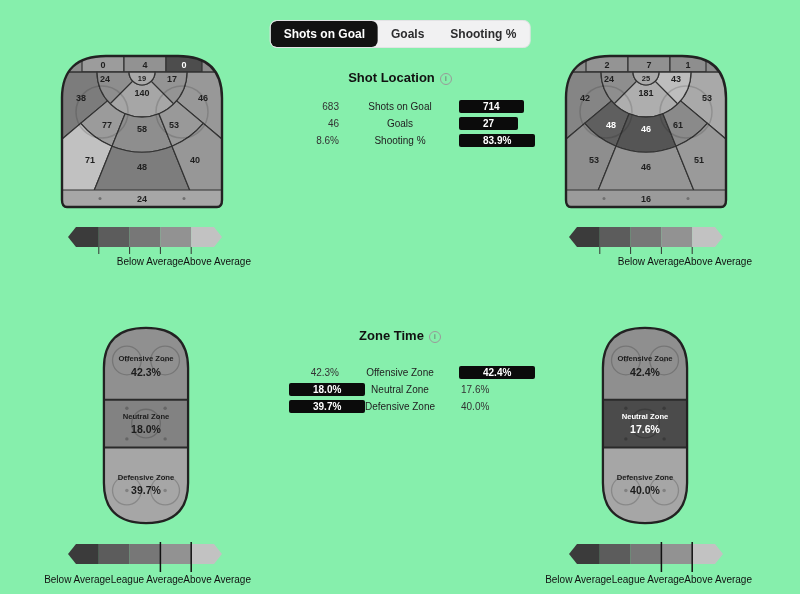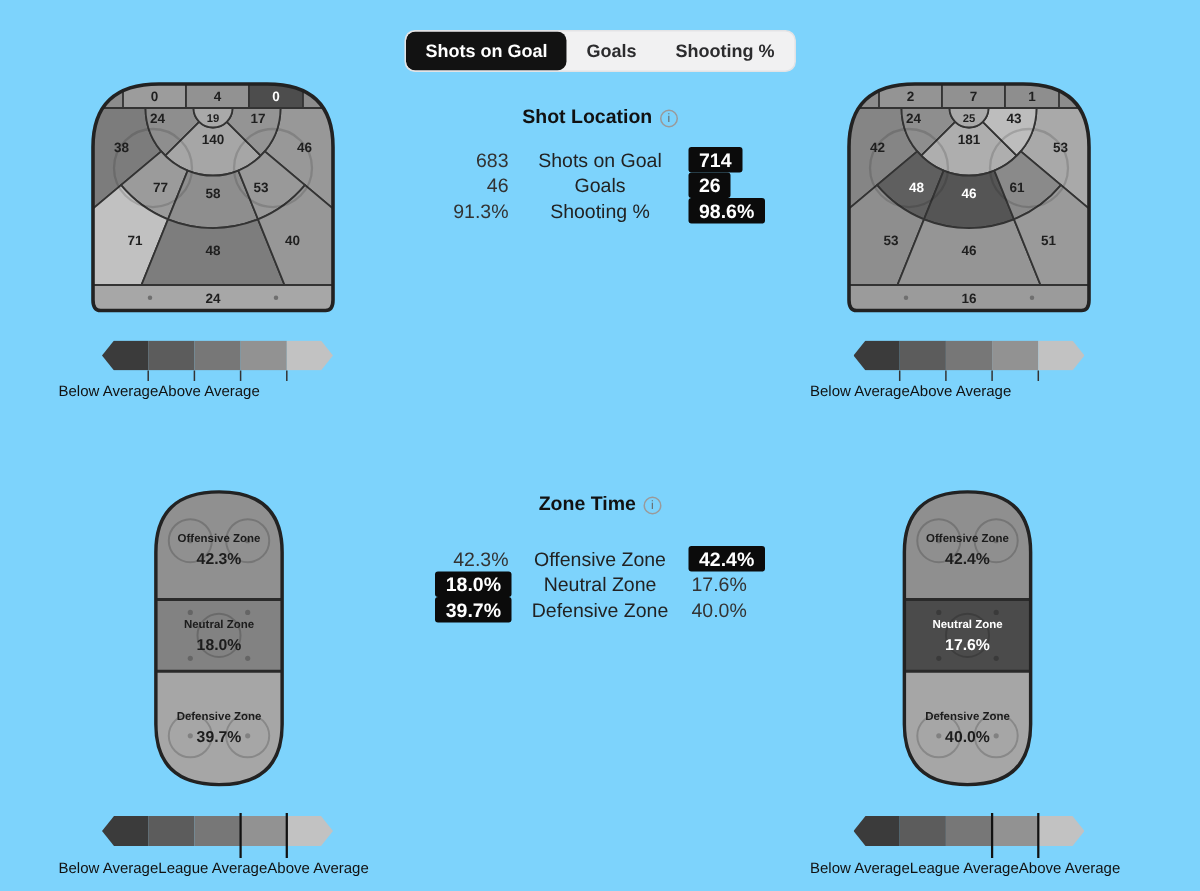--- a/index.html
+++ b/index.html
@@ -1,51 +1,51 @@
 <!DOCTYPE html>
 <html><head>
 <meta charset="utf-8">
 <style>
   * { margin:0; padding:0; box-sizing:border-box; }
   html,body { background:#fff; }
   body { font-family:"Liberation Sans", sans-serif; color:#222; }
-  .page { position:relative; width:800px; height:594px; background:#7dd3fc; overflow:hidden; }
+  .page { position:relative; width:800px; height:594px; background:#86efac; overflow:hidden; }
 
   
   .tabbar { position:absolute; top:20px; left:400px; transform:translateX(-50%);
     display:inline-flex; align-items:stretch; background:#f1f1f2; border:1px solid #e3e3e5;
     border-radius:7px; padding:0; overflow:hidden; }
   .tab { font-size:12px; font-weight:600; color:#2c2c2e; padding:6px 13px; background:transparent;
     border:none; cursor:pointer; white-space:nowrap; font-family:inherit; border-radius:6px; }
   .tab.active { background:#121212; color:#fff; }
 
   
   .center-block { position:absolute; left:280px; width:240px; text-align:center; }
   .center-heading { font-size:13px; font-weight:700; color:#111; display:flex; align-items:flex-end; justify-content:center; gap:5px; }
   .info { display:inline-flex; align-items:center; justify-content:center; width:12px; height:12px;
     border:1px solid #9a9a9a; border-radius:50%; font-size:8px; line-height:1; color:#666; font-weight:400; }
   .stat-rows { margin-top:14px; }
-  .stat-row { display:flex; align-items:center; justify-content:center; margin:2px 0; font-size:13px; height:15px; }
+  .stat-row { display:flex; align-items:center; justify-content:center; margin:2px 0; font-size:10px; height:15px; }
   .stat-val { width:52px; color:#333; }
   .stat-val.away { text-align:right; }
   .stat-val.home { text-align:left; }
   .stat-label { width:118px; text-align:center; color:#222; }
   .stat-val span { display:inline-block; padding:0 2px; }
-  .stat-val.pill span { background:#0b0b0b; color:#fff; font-weight:700; border-radius:2px; padding:1px 7px; }
+  .stat-val.pill span { background:#0b0b0b; color:#fff; font-weight:700; border-radius:2px; padding:1px 24px; }
 
   
   .shot-away { position:absolute; left:60px; top:50px; }
   .shot-home { position:absolute; left:564px; top:50px; }
   .rink-away { position:absolute; left:102px; top:324px; }
   .rink-home { position:absolute; left:601px; top:324px; }
 
   
   .legend { position:absolute; width:212px; text-align:center; }
   .legend svg { display:block; margin:0 auto; }
-  .legend-labels { display:flex; justify-content:flex-start; font-size:10px; color:#111; margin-top:1px; }
+  .legend-labels { display:flex; justify-content:flex-end; font-size:10px; color:#111; margin-top:1px; }
   .lt-away { left:39px; top:227px; }
   .lt-home { left:540px; top:227px; }
   .lb-away { left:39px; top:542px; }
   .lb-home { left:540px; top:542px; }
 
   svg text { font-family:"Liberation Sans", sans-serif; }
   .zone-num { font-size:9px; font-weight:600; }
   .zone-num-sm { font-size:7.5px; font-weight:600; }
   .rink-name { font-size:8px; font-weight:600; }
   .rink-val { font-size:11px; font-weight:700; }
@@ -166,26 +166,26 @@
     </div>
     <div class="stat-rows">
       <div class="stat-row">
         <div class="stat-val away"><span>683</span></div>
         <div class="stat-label">Shots on Goal</div>
         <div class="stat-val home pill"><span>714</span></div>
       </div>
       <div class="stat-row">
         <div class="stat-val away"><span>46</span></div>
         <div class="stat-label">Goals</div>
-        <div class="stat-val home pill"><span>26</span></div>
-      </div>
-      <div class="stat-row">
-        <div class="stat-val away"><span>91.3%</span></div>
+        <div class="stat-val home pill"><span>27</span></div>
+      </div>
+      <div class="stat-row">
+        <div class="stat-val away"><span>8.6%</span></div>
         <div class="stat-label">Shooting %</div>
-        <div class="stat-val home pill"><span>98.6%</span></div>
+        <div class="stat-val home pill"><span>83.9%</span></div>
       </div>
     </div>
   </div>
 
   <div class="legend lt-away">
     <svg width="154" height="28" viewBox="0 0 154 28">
       <defs>
           <clipPath id="arrTA">
             <path d="M8,0 L146,0 L154,10 L146,20 L8,20 L0,10 Z"></path>
           </clipPath>

